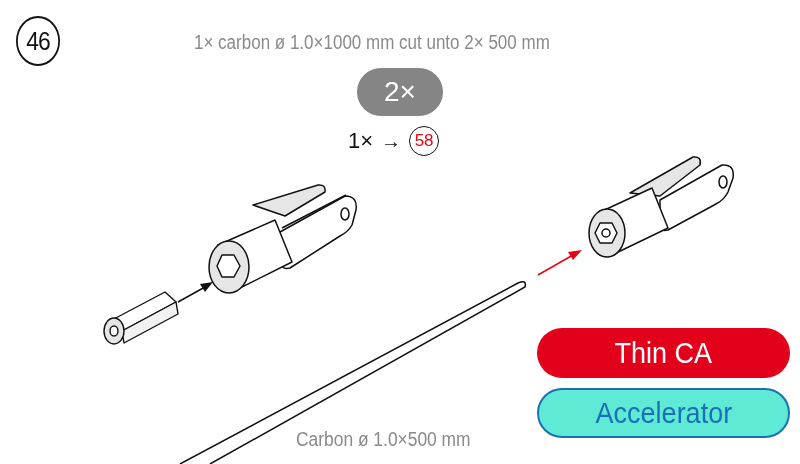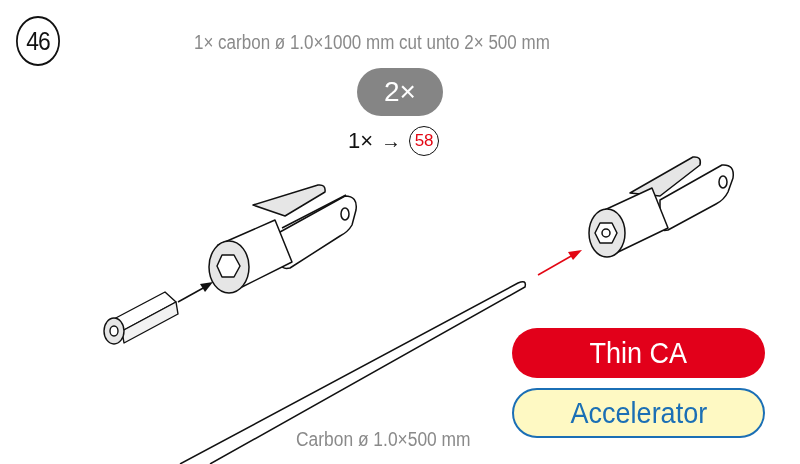--- a/index.html
+++ b/index.html
@@ -13,26 +13,26 @@
                  white-space: nowrap; transform: scaleX(0.85); transform-origin: left top; }
   .qty-pill { position: absolute; left: 357px; top: 68px; width: 86px; height: 48px;
               border-radius: 24px; background: #858585; color: #fff;
               display: flex; align-items: center; justify-content: center; font-size: 28px; }
   .ref-row { position: absolute; left: 348px; top: 126px; height: 30px; display: flex;
              align-items: center; gap: 8px; font-size: 22px; color: #111; }
   .ref-circle { width: 30px; height: 30px; border: 1.5px solid #111; border-radius: 50%;
                 box-sizing: border-box; display: flex; align-items: center; justify-content: center;
                 color: #e30613; font-size: 17px; margin-left: 0; }
   .ref-arrow { font-size: 20px; }
-  .pill { position: absolute; left: 512px; width: 253px; height: 50px; border-radius: 25px;
+  .pill { position: absolute; left: 537px; width: 253px; height: 50px; border-radius: 25px;
           box-sizing: border-box; display: flex; align-items: center; justify-content: center;
           font-size: 30px; }
   .pill span { display: inline-block; transform: scaleX(0.9); }
   .pill-thin { top: 328px; background: #e2001a; color: #fff; }
-  .pill-acc { top: 388px; border: 2.5px solid #1b6fb5; color: #1b6fb5; background: #fef9c3; }
+  .pill-acc { top: 388px; border: 2.5px solid #1b6fb5; color: #1b6fb5; background: #5eead4; }
   .rod-label { position: absolute; left: 296px; top: 428px; font-size: 20px; color: #8a8a8a;
                white-space: nowrap; transform: scaleX(0.87); transform-origin: left top; }
   svg.art { position: absolute; left: 0; top: 0; }
 </style>
 </head>
 <body>
 
 <div class="step-num">
   <span>46</span>
 </div>

